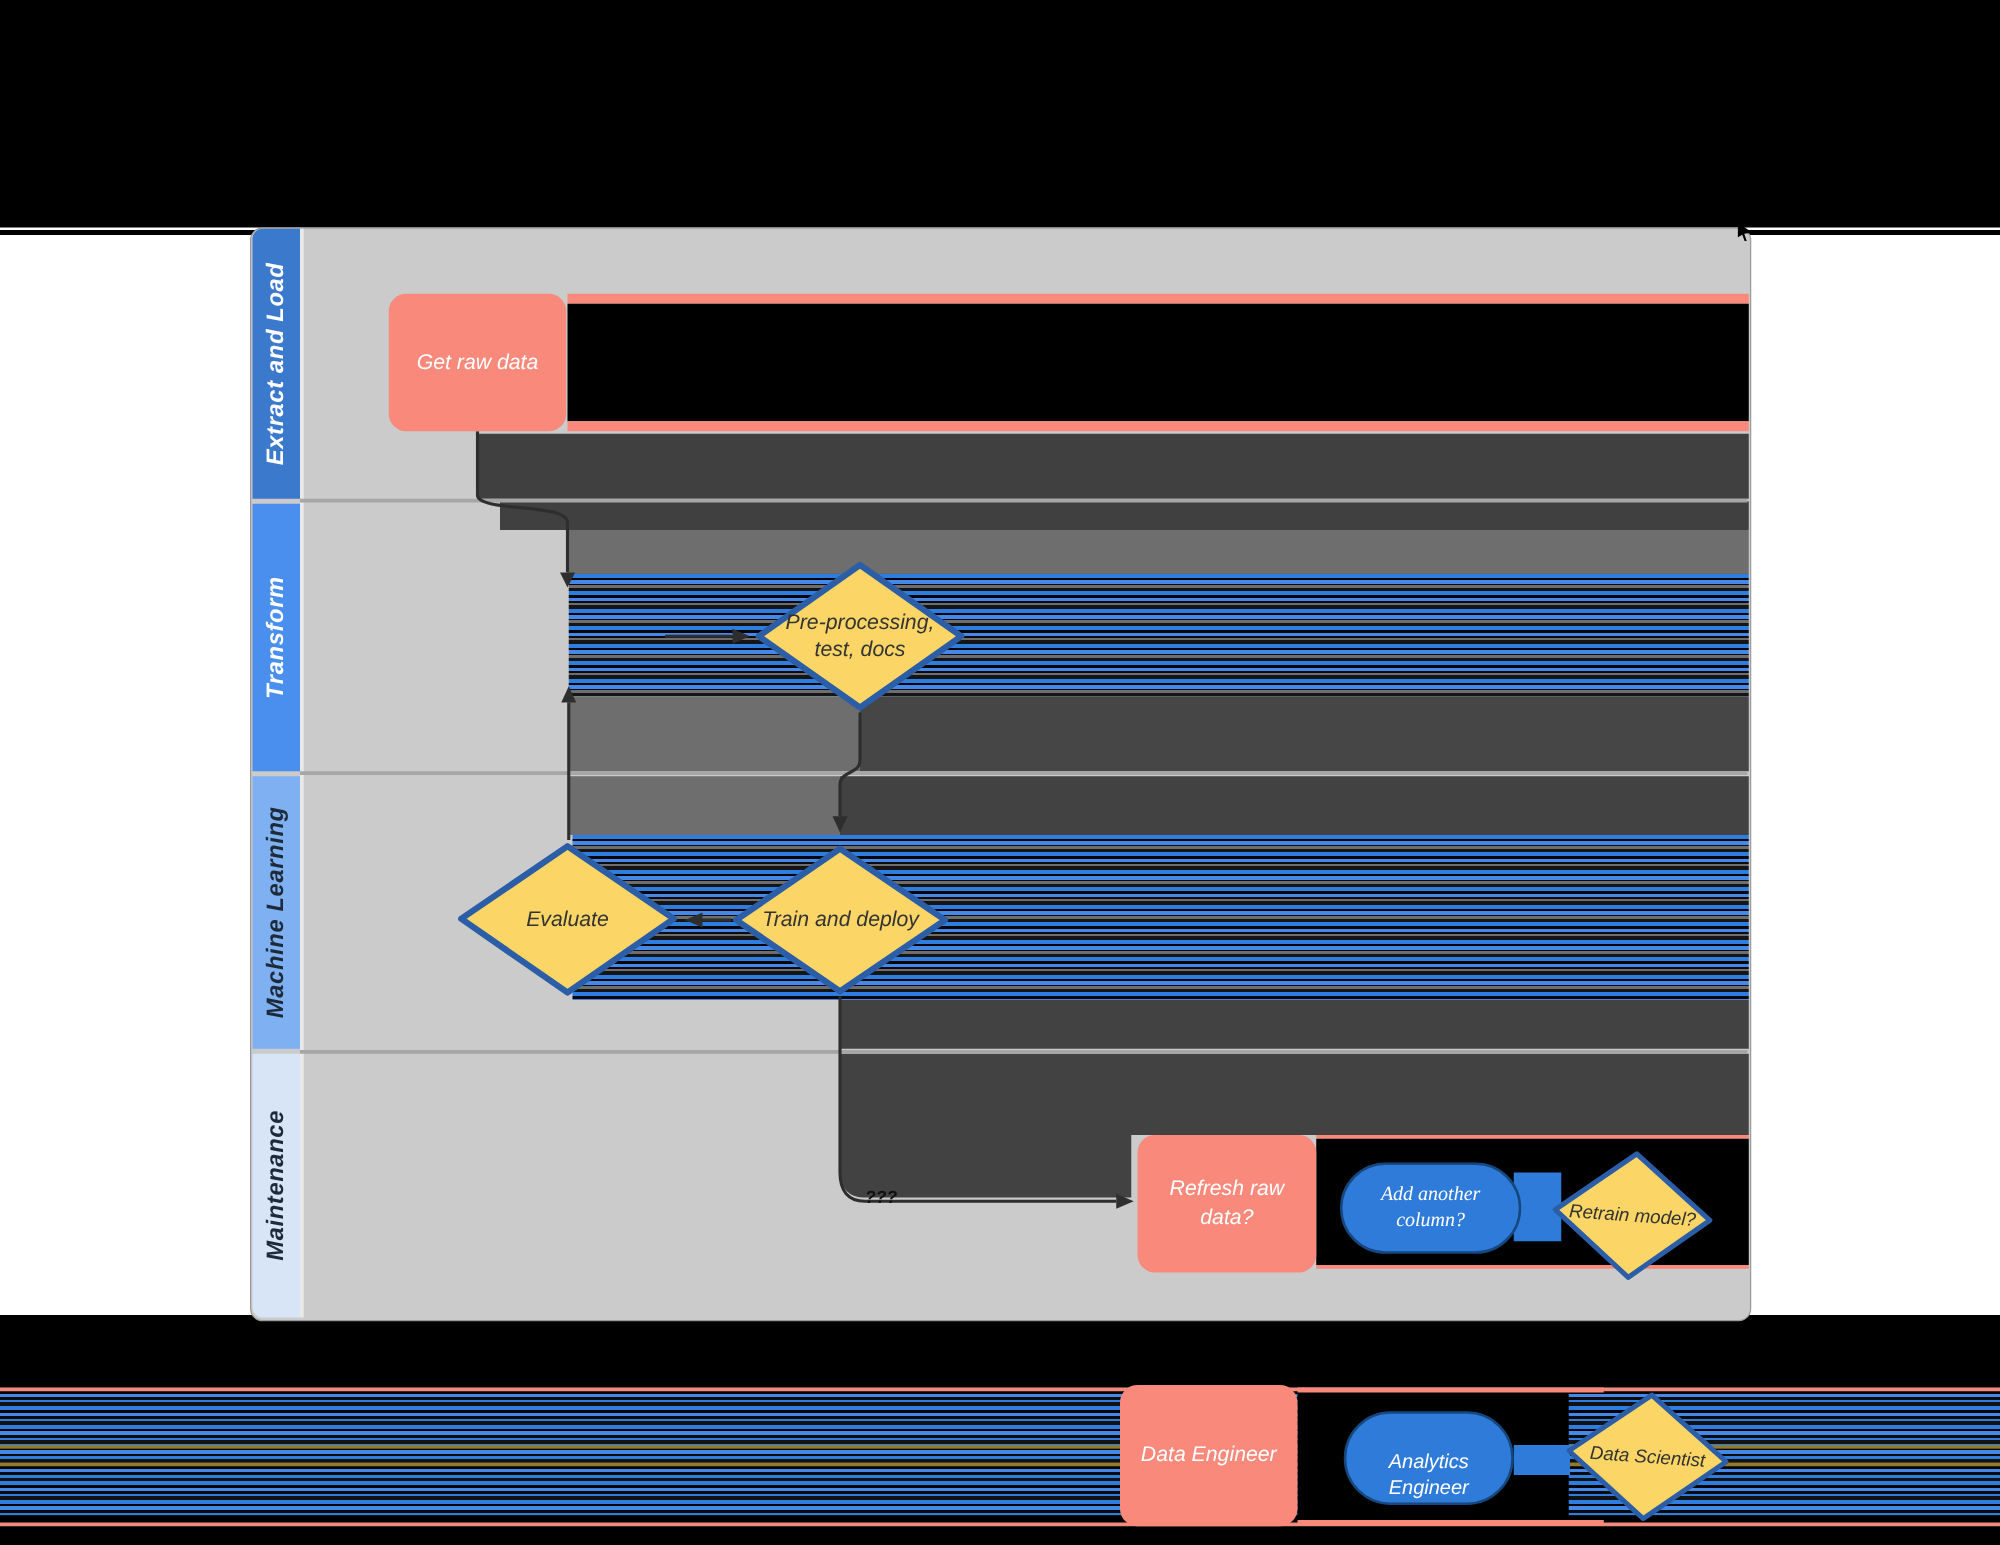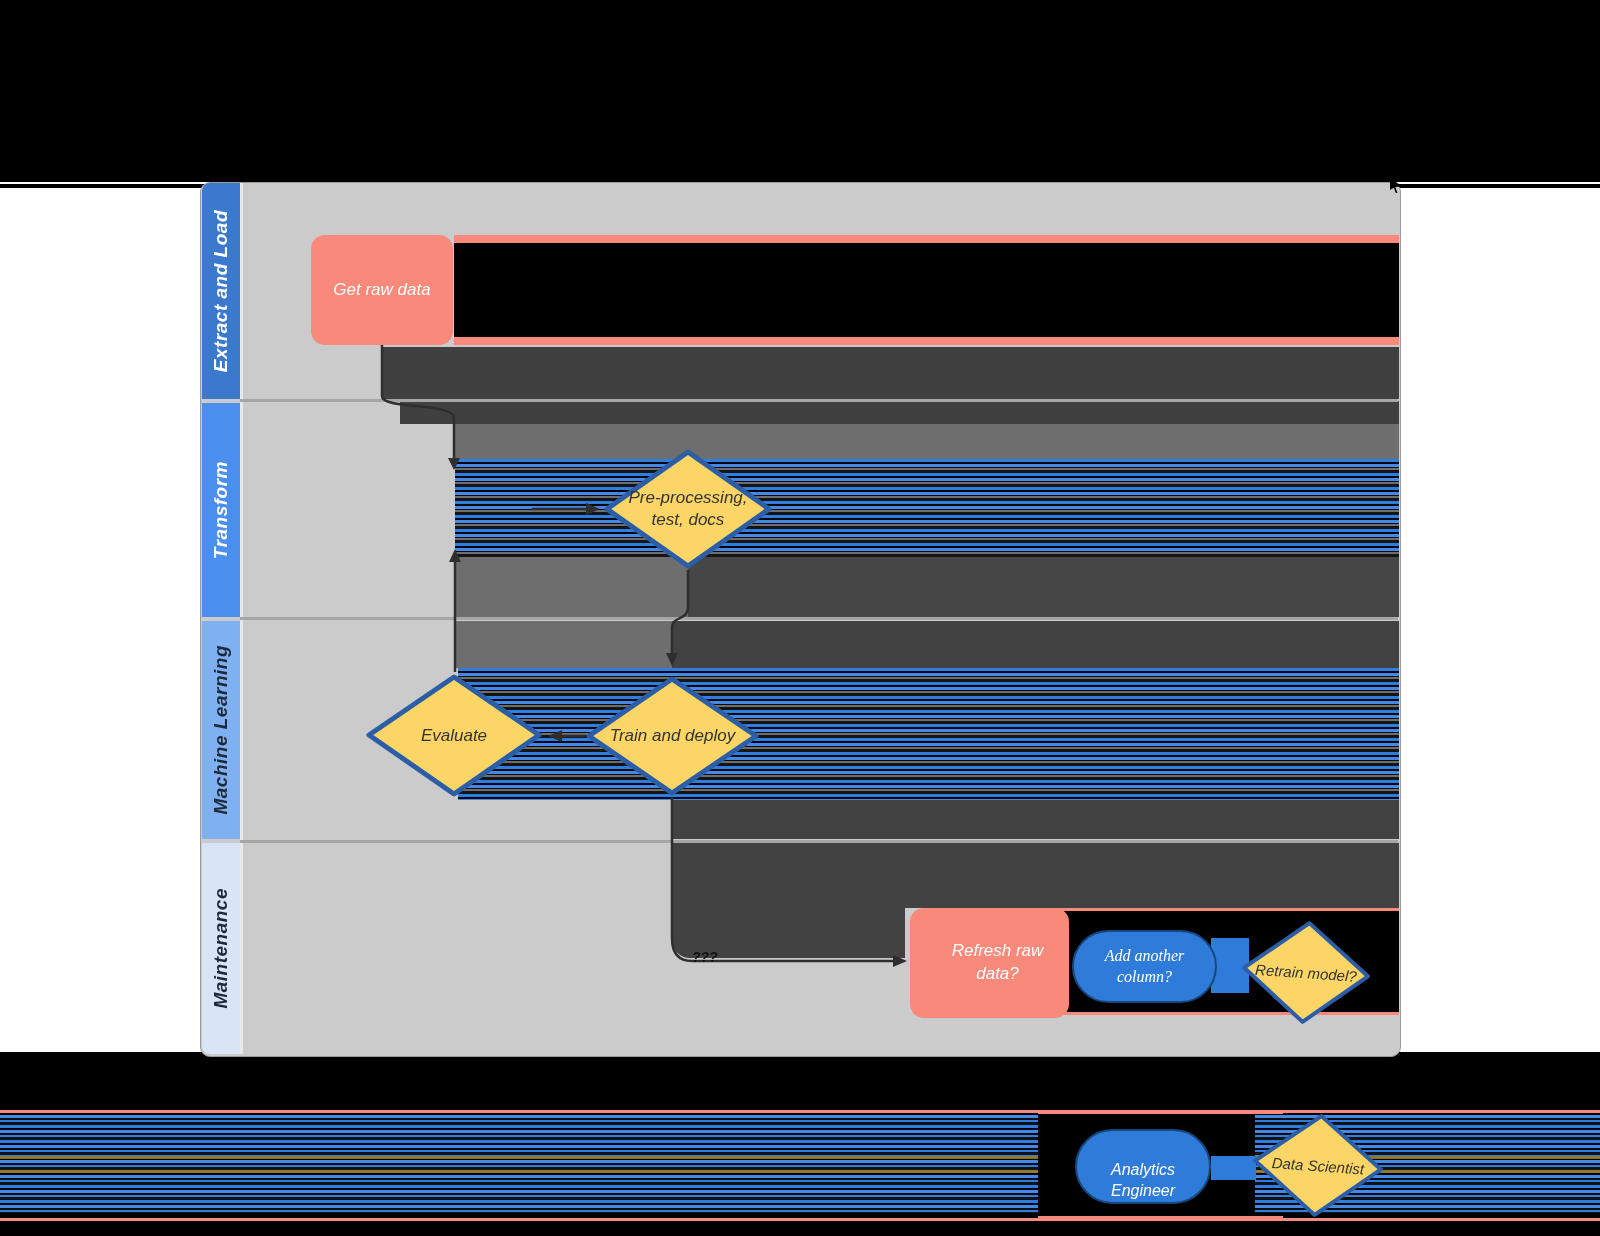--- a/index.html
+++ b/index.html
@@ -168,37 +168,40 @@
     <div class="diamond-label">Evaluate</div>
   </div>
 
   <div class="abs diamond-wrap" style="left:585px;top:675px;width:175px;height:122px;">
     <svg width="175" height="122">
       <polygon points="87,4 171,61 87,118 4,61" fill="#fbd566" stroke="#2b5ea7" stroke-width="5" stroke-linejoin="round"></polygon>
     </svg>
     <div class="diamond-label">Train and deploy</div>
   </div>
 
-  <div class="abs node rect-node" style="left:910px;top:908px;width:143px;height:110px;padding-left:16px;">
+  <div class="abs node rect-node" style="left:910px;top:908px;width:143px;height:110px;">
     <span style="display:inline-block;width:110px;">Refresh raw data?</span>
   </div>
 
   <div class="abs node stadium-node" style="left:1072px;top:930px;width:145px;height:73px;">
     <span style="display:inline-block;width:100px;font-family:Liberation Serif, serif;">Add another column?</span>
   </div>
 
   <div class="abs diamond-wrap rot" style="left:1240px;top:920px;width:132px;height:105px;">
     <svg width="132" height="105">
       <polygon points="66,3 128,52 66,102 4,52" fill="#fbd566" stroke="#2b5ea7" stroke-width="4" stroke-linejoin="round"></polygon>
     </svg>
     <div class="diamond-label small" style="width:95%;">Retrain model?</div>
   </div>
 
   <div class="abs qqq-label" style="left:692px;top:949px;">???</div>
 
+  <div class="abs node rect-node" style="left:896px;top:1108px;width:142px;height:113px;z-index:4;">
+    <span>Data Engineer</span>
+  </div>
 
   <div class="abs node stadium-node" style="left:1075px;top:1129px;width:136px;height:75px;z-index:4;align-items:flex-end;">
     <span style="display:inline-block;width:85px;">Analytics Engineer</span>
   </div>
 
   <div class="abs diamond-wrap rot" style="left:1251px;top:1113px;width:134px;height:105px;z-index:4;">
     <svg width="134" height="105">
       <polygon points="67,3 130,52 67,102 4,52" fill="#fbd566" stroke="#2b5ea7" stroke-width="4" stroke-linejoin="round"></polygon>
     </svg>
     <div class="diamond-label small" style="width:98%;">Data Scientist</div>

